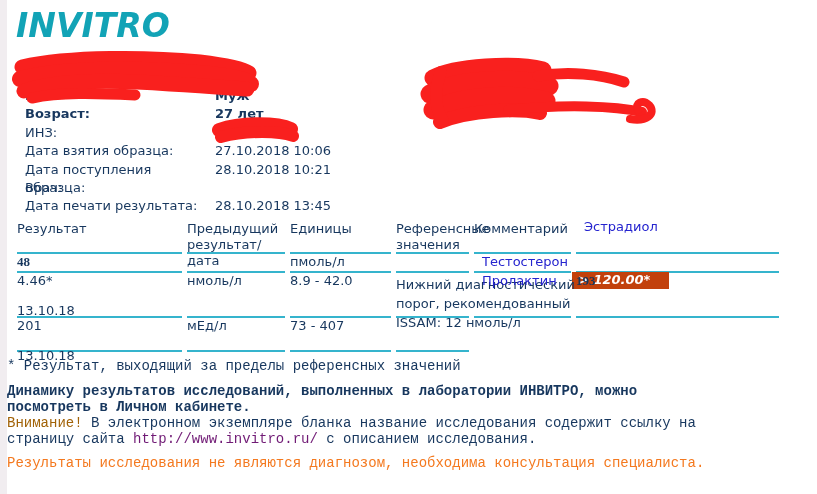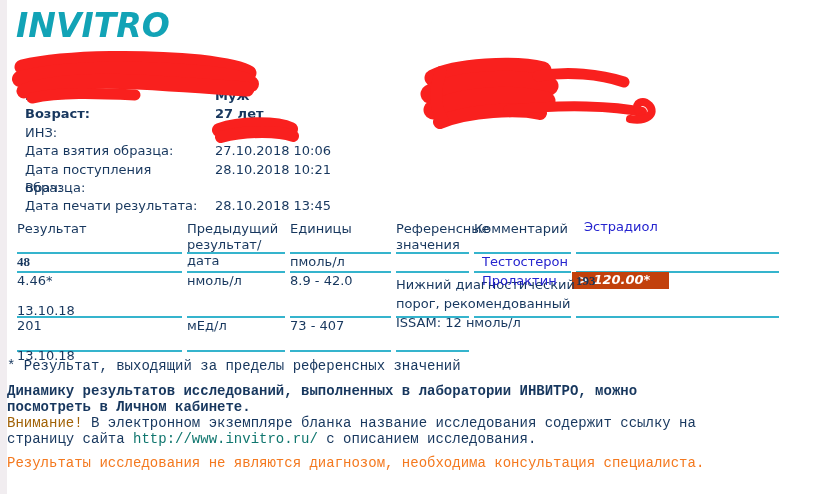--- a/index.html
+++ b/index.html
@@ -40,21 +40,21 @@
   }
   .prevdate{margin-top:16px;}
   .comment-inner{width:182px;line-height:19px;padding-top:1px;}
   
   .fnote{position:absolute;left:7px;font-family:Liberation Mono, monospace;font-size:14px;color:#17375e;margin:0;}
   .fnote.p1{top:358px;}
   .fnote.p2{top:383px;width:694px;font-weight:bold;line-height:16px;}
   .fnote.p3{top:416px;width:694px;line-height:15.5px;}
   .fnote.p4{top:455px;color:#f4791f;}
   .accent{color:#a16207;}
-  .link{color:#0f766e;text-decoration:none;cursor:pointer;}
+  .link{color:#701a75;text-decoration:none;cursor:pointer;}
   
   .scribbles{position:absolute;left:0;top:0;width:817px;height:494px;pointer-events:none;}
   .scribbles path{stroke:#f9201e;fill:none;stroke-linecap:round;stroke-linejoin:round;}
 </style>
 </head>
 <body>
 
 <div class="page">
   <div class="edge-strip"></div>
 

